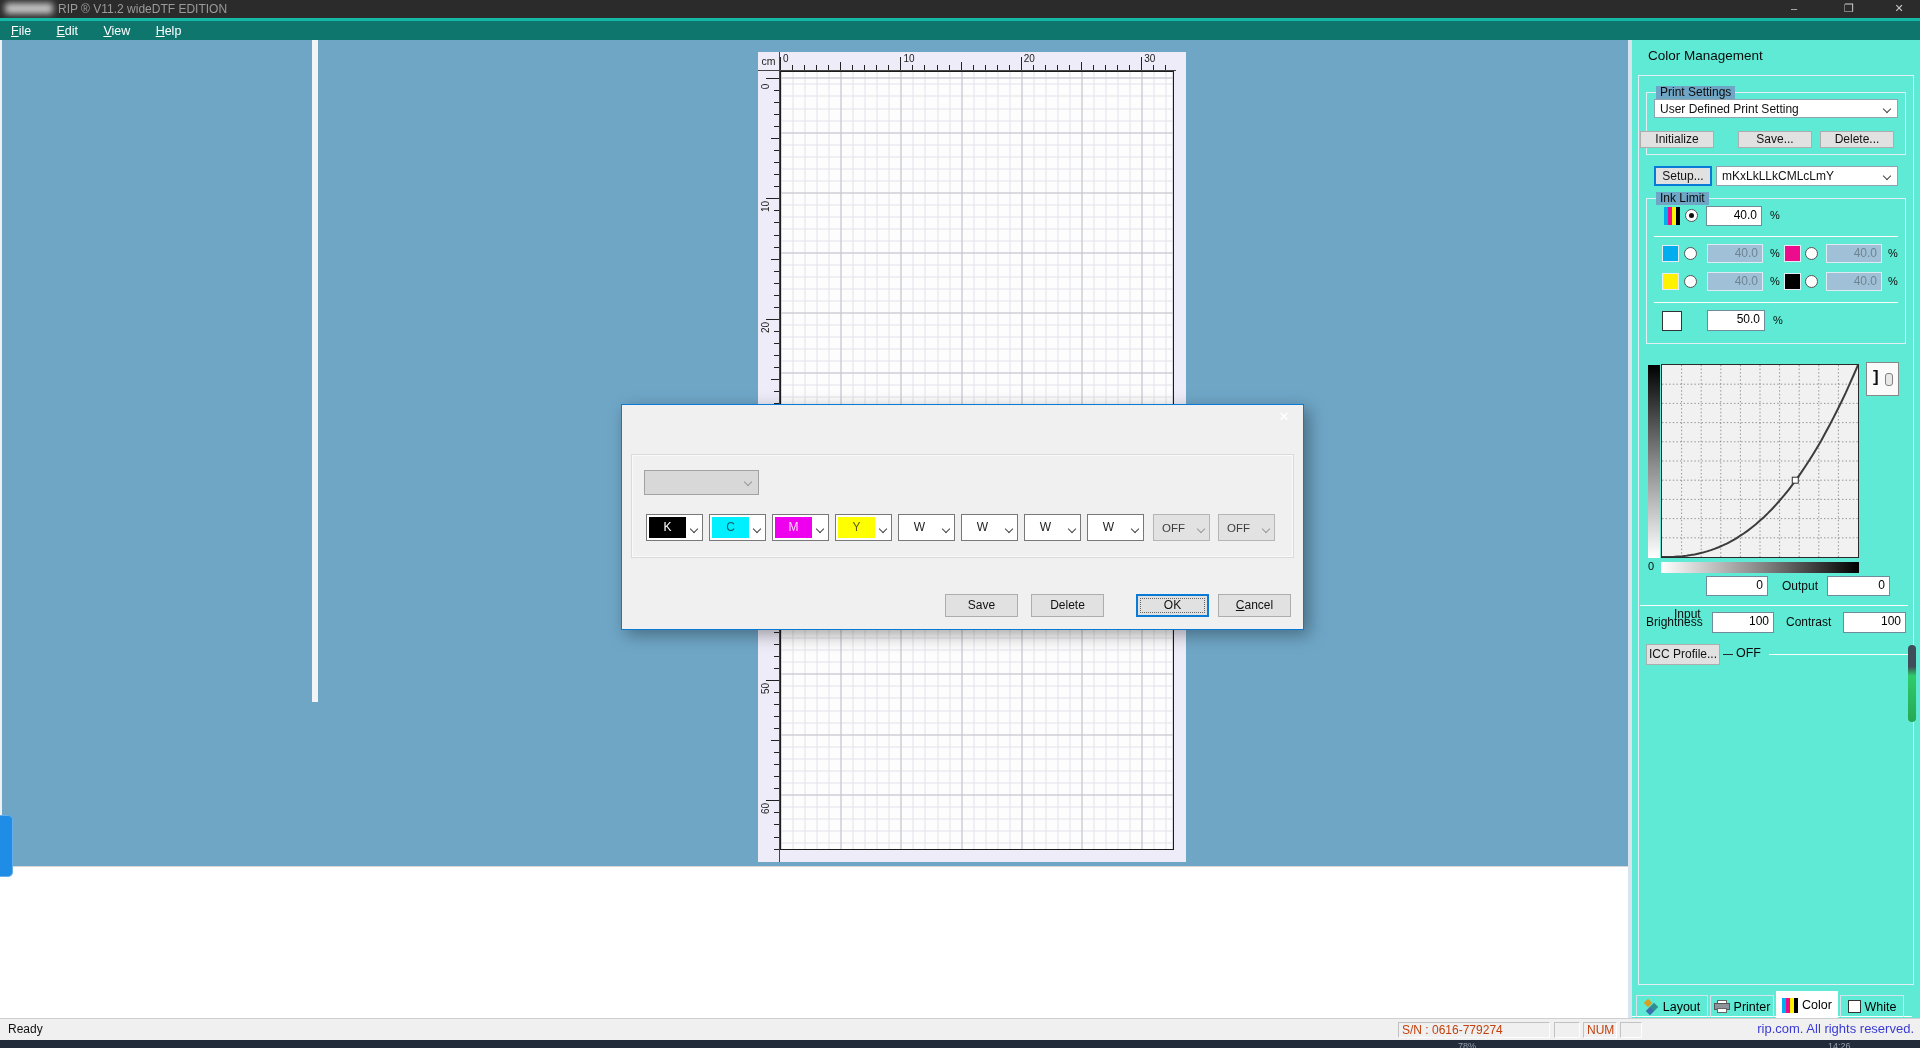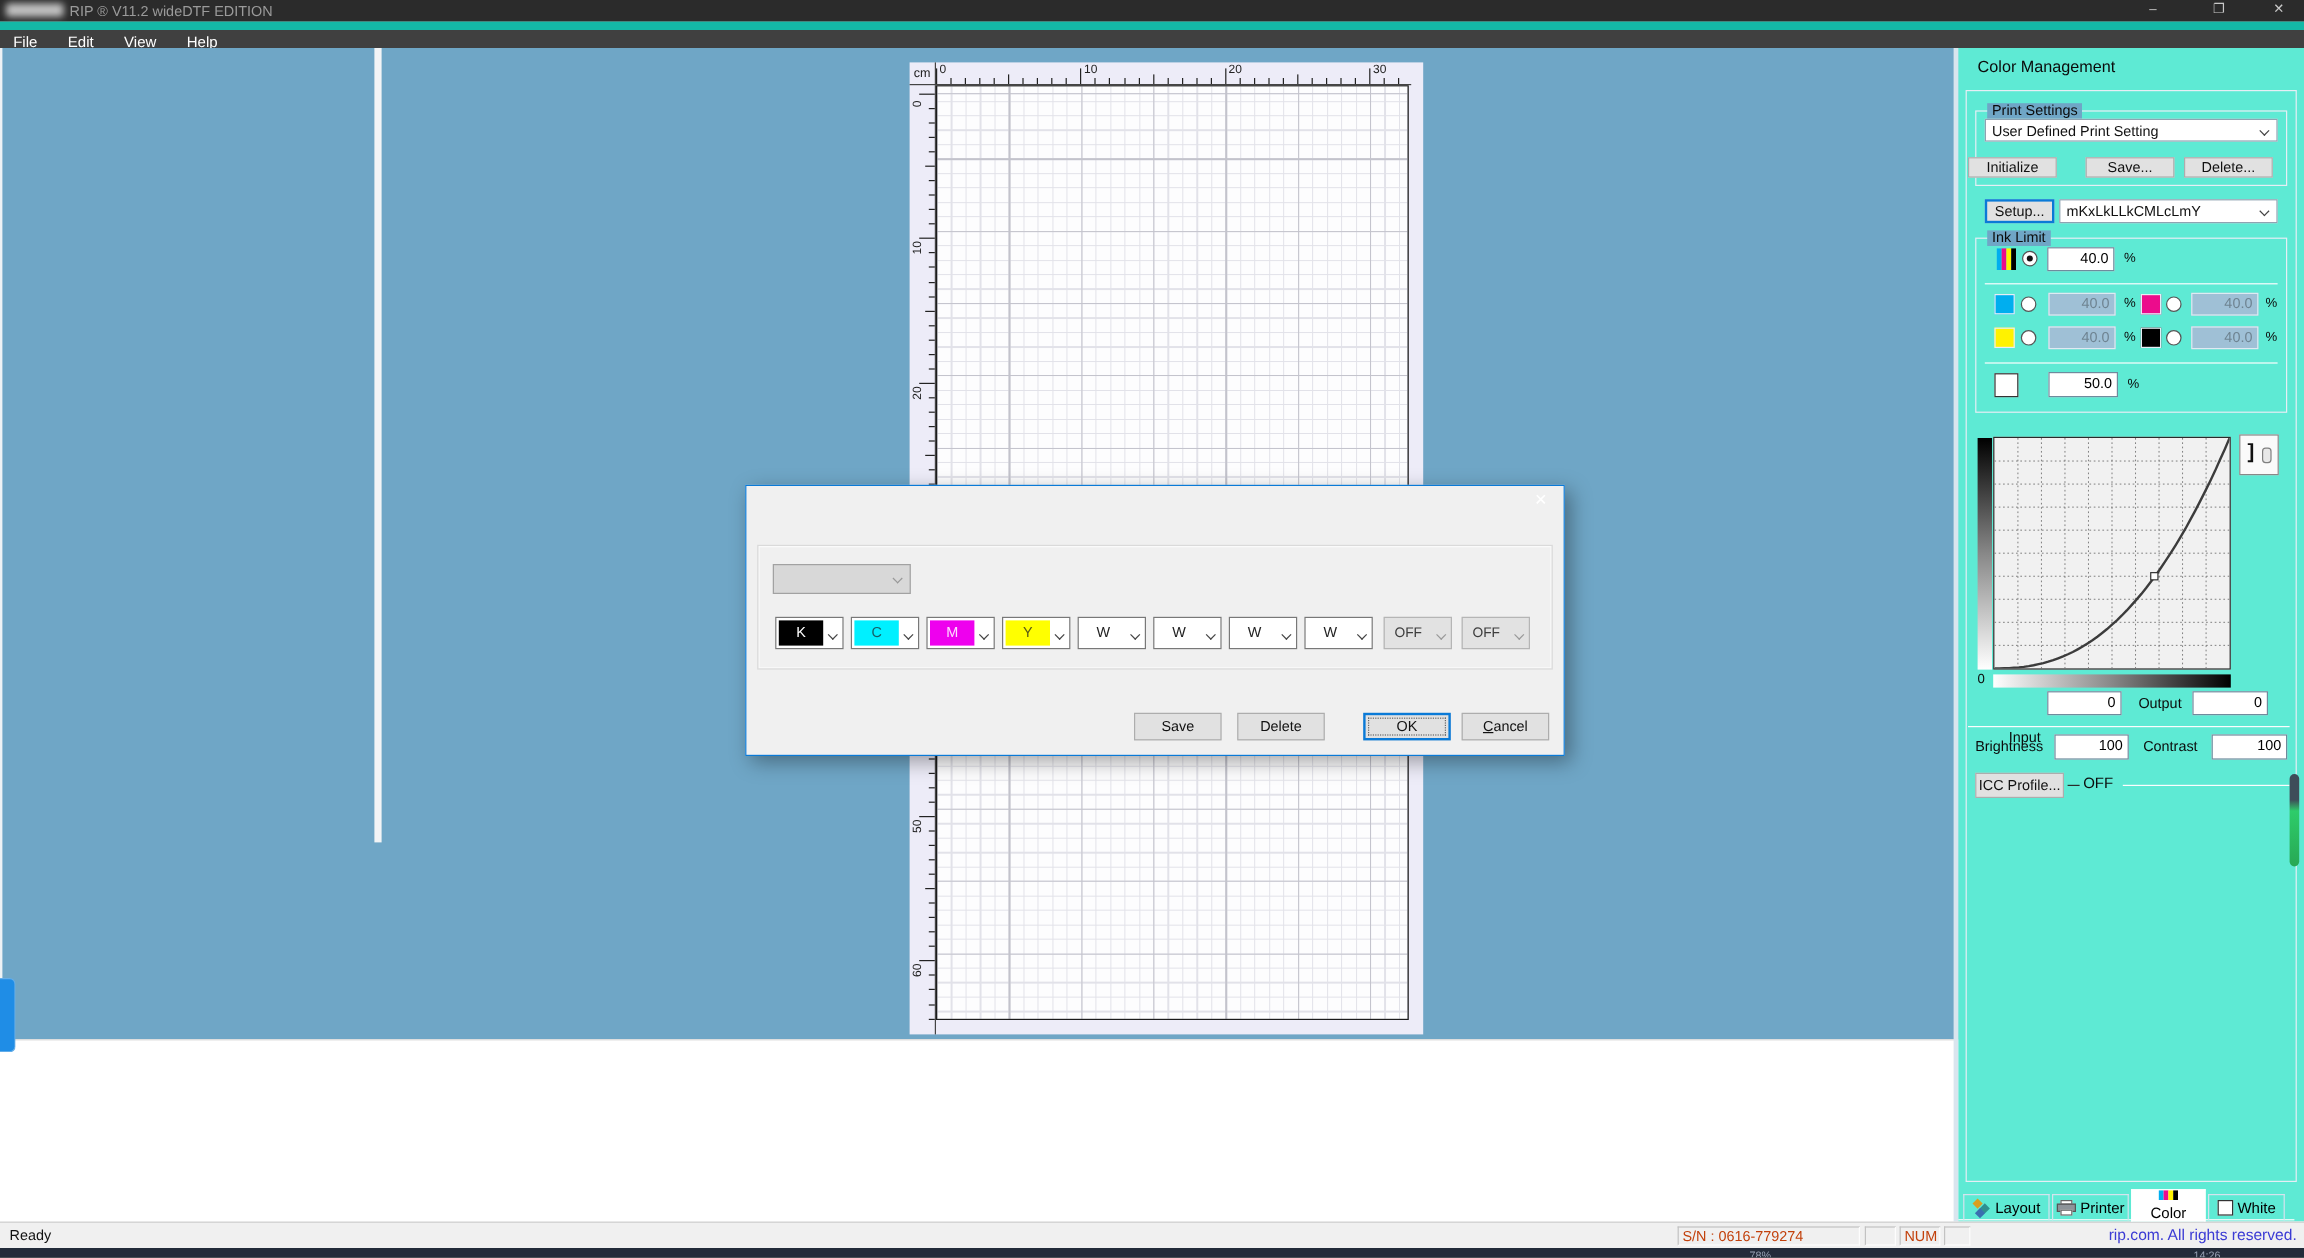--- a/index.html
+++ b/index.html
@@ -8,21 +8,21 @@
   #app { position:relative; width:1920px; height:1048px; background:#fff; }
 
   
   .titlebar { position:absolute; left:0; top:0; width:1920px; height:18px; background:#2b2b2b; }
   .title-blob { position:absolute; left:5px; top:3px; width:48px; height:11px; background:#ddd; opacity:.85; filter:blur(3px); border-radius:2px; }
   .title-text { position:absolute; left:58px; top:2px; font-size:12px; color:#9a9a9a; white-space:nowrap; }
   .win-btn { position:absolute; top:0; width:40px; height:18px; text-align:center; line-height:17px; color:#c9c9c9; font-size:11px; }
   .wb-min{left:1774px;} .wb-rest{left:1829px;} .wb-close{left:1879px;}
 
   
-  .menubar { position:absolute; left:0; top:18px; width:1920px; height:22px; background:#404040; border-top:7px solid #14b8a6; }
+  .menubar { position:absolute; left:0; top:18px; width:1920px; height:22px; background:#0f766e; border-top:3px solid #14b8a6; }
   .menu-item { display:inline-block; padding:3px 11px 0 11px; height:21px; color:#fff; font-size:12.5px; }
   .ul-first::first-letter { text-decoration:underline; }
 
   
   .main-bg { position:absolute; left:0; top:40px; width:1632px; height:826px; background:#6fa6c6; }
   .edge-left { position:absolute; left:0; top:40px; width:2px; height:826px; background:#eef2f5; }
   .v-divider { position:absolute; left:312px; top:40px; width:6px; height:662px; background:#f2f4f6; }
   .bottom-white { position:absolute; left:0; top:866px; width:1632px; height:152px; background:#fff; border-top:1px solid #d6d6d6; }
   .panel-divider { position:absolute; left:1628px; top:40px; width:4px; height:978px; background:#d9e5ee; }
 
@@ -457,21 +457,21 @@
       <span>Layout</span>
     </div>
     <div class="tab" style="left:78px; width:64px;">
       <span class="ic-printer">
           <span class="pp"></span>
           <span class="pb"></span>
           <span class="po"></span>
         </span>
       <span>Printer</span>
     </div>
-    <div class="tab active" style="left:144px; width:62px;flex-direction:column;">
+    <div class="tab active" style="left:144px; width:62px;">
       <span class="ic-color">
           <span style="background:#00aeef"></span>
           <span style="background:#ec0c8c"></span>
           <span style="background:#fff200"></span>
           <span style="background:#000000"></span>
         </span>
       <span>Color</span>
     </div>
     <div class="tab" style="left:208px; width:64px;">
       <span class="ic-white"></span>

